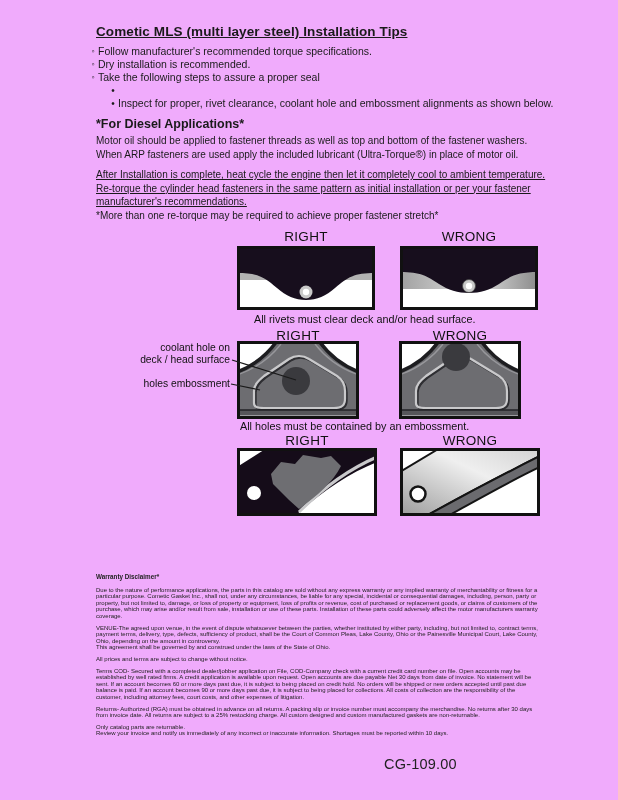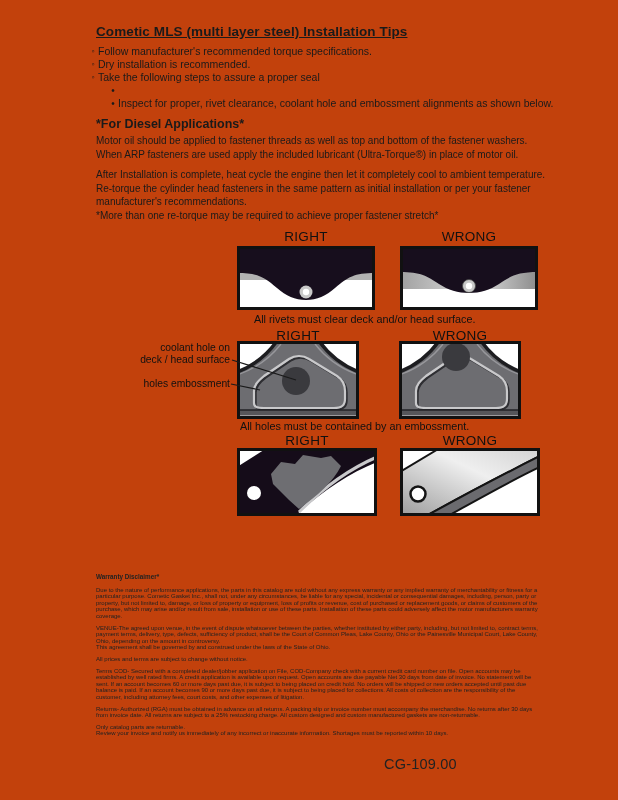--- a/index.html
+++ b/index.html
@@ -1,34 +1,34 @@
 <!DOCTYPE html>
 <html><head>
 <meta charset="utf-8">
 <style>
   html,body { margin:0; padding:0; background:#ffffff; }
   .page {
-    position:relative; width:618px; height:800px; background:#c2410c;
+    position:relative; width:618px; height:800px; background:#f0abfc;
     font-family:"Liberation Sans", sans-serif; color:#1a1a1a; overflow:hidden;
     -webkit-text-size-adjust:none;
   }
   .abs { position:absolute; }
   .title {
     left:96px; top:24px; font-size:13.5px; font-weight:bold;
     text-decoration:underline; letter-spacing:0.1px;
   }
   .bullets { left:88px; top:45px; font-size:10.5px; line-height:13px; width:470px; }
   .bline { display:flex; }
   .bline .mk { width:10px; flex:0 0 10px; text-align:center; font-size:9px; line-height:13px; }
   .bline.sub { padding-left:20px; }
   .bline.sub .mk { font-size:10px; }
   .h2 { left:96px; top:117px; font-size:12.5px; font-weight:bold; }
   .body-par { left:96px; font-size:10px; line-height:13.5px; width:452px; }
   .p1 { top:134px; }
-  .p2 { top:168px; }
+  .p2 { top:168px;text-decoration:underline; }
   .pnote { top:209px; }
   .dlabel { font-size:13.5px; text-align:center; letter-spacing:0.3px; color:#111; }
   .caption { font-size:10.8px; line-height:12.5px; color:#111; }
   .ann { font-size:10.3px; line-height:11.5px; text-align:right; color:#111; }
   .ptr { left:0; top:0; width:618px; height:800px; pointer-events:none; }
   .diag svg { display:block; }
   .disc { left:96px; top:574px; width:446px; font-size:6px; line-height:6.6px; color:#222; }
   .disc .dh { font-weight:bold; font-size:6.3px; margin:0 0 6px 0; }
   .disc p { margin:0 0 5px 0; }
   .disc p.m0 { margin-bottom:0; }

